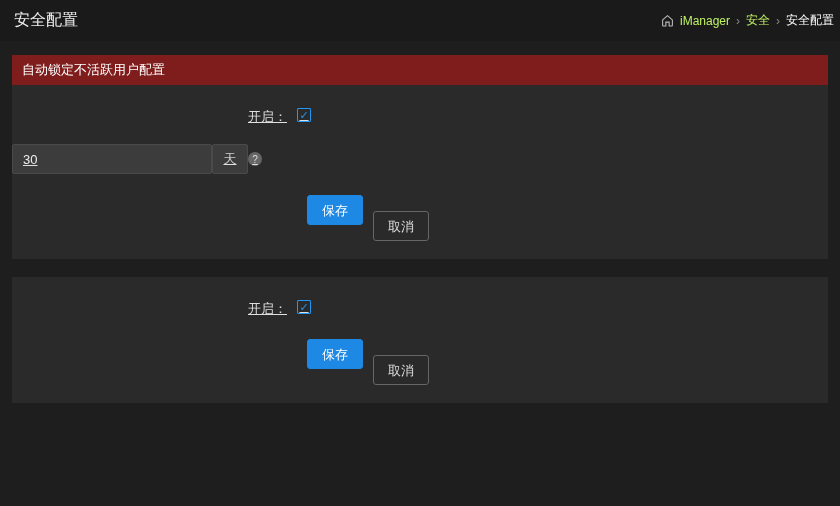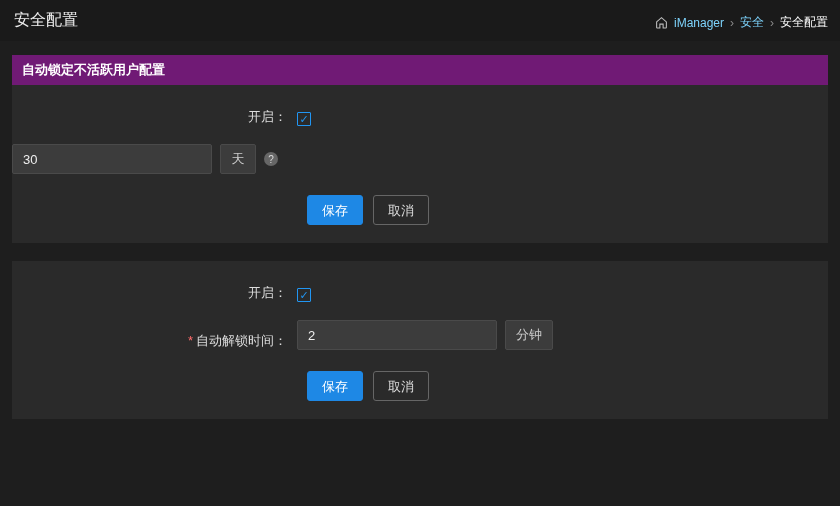--- a/index.html
+++ b/index.html
@@ -8,67 +8,68 @@
     color: #e0e0e0;
     font-family: "Microsoft YaHei", Arial, sans-serif;
     font-size: 13px;
     width: 840px;
     height: 506px;
     overflow: hidden;
   }
   .header {
     display: flex;
     justify-content: space-between;
-    align-items: flex-end;
-    padding: 10px 12px 10px 14px;
+    align-items: center;
+    padding: 10px 6px 10px 14px;
     background: #1a1a1a;
   }
   .page-title {
     font-size: 16px;
     font-weight: 400;
     color: #eee;
   }
   .breadcrumb {
     display: flex;
     align-items: center;
     gap: 6px;
     font-size: 12px;
     color: #bbb;
   }
   .breadcrumb .home-icon svg { display: block; }
   .breadcrumb .sep { color: #888; }
   .breadcrumb .current { color: #fff; }
-  .breadcrumb a { color: #7dd3fc; text-decoration: none; }
+  .breadcrumb a { color: #bef264; text-decoration: none; }
   .content { padding: 14px 12px; }
   .section { background: #2a2a2a; margin-bottom: 18px; }
   .section-header {
-    background: #701a75;
+    background: #7f1d1d;
     color: #fff;
     font-size: 13px;
-    font-weight: bold;
+    font-weight: normal;
     padding: 6px 10px;
   }
   .section-body { padding: 14px 0 14px 0; }
   .form-row {
     display: flex;
-    align-items: flex-end;
+    align-items: flex-start;
     padding: 9px 0;
+    text-decoration: underline;
   }
   .label-col {
     width: 285px;
     text-align: right;
     padding-right: 10px;
     color: #ddd;
     font-size: 13px;
   }
   .label-col .req { color: #ff6b6b; margin-right: 3px; }
   .field-col {
     display: flex;
     align-items: center;
-    gap: 8px;
+    gap: 0;
   }
   input[type="text"] {
     background: #3c3c3c;
     border: 1px solid #4a4a4a;
     color: #eee;
     padding: 6px 10px;
     font-size: 13px;
     width: 200px;
     height: 30px;
     border-radius: 2px;
@@ -128,20 +129,21 @@
   }
   .btn-primary {
     background: #1e88e5;
     border: 1px solid #1e88e5;
     color: #fff;
   }
   .btn-default {
     background: #2a2a2a;
     border: 1px solid #666;
     color: #ddd;
+    margin-top: 16px;
   }
 </style>
 </head>
 <body>
 
 <div class="header">
   <div class="page-title">安全配置</div>
   <div class="breadcrumb">
     <span class="home-icon">
       <svg width="13" height="13" viewBox="0 0 24 24" fill="none" stroke="#bbb" stroke-width="2">
@@ -182,27 +184,20 @@
   </div>
 
   <div class="section">
     <div class="section-body">
       <div class="form-row">
         <div class="label-col">开启：</div>
         <div class="field-col">
           <span class="checkbox checked"></span>
         </div>
       </div>
-      <div class="form-row">
-        <div class="label-col"><span class="req">*</span><span>自动解锁时间：</span></div>
-        <div class="field-col">
-          <input type="text" value="2" style="">
-          <span class="addon">分钟</span>
-        </div>
-      </div>
       <div class="btn-row">
         <button class="btn-primary">保存</button>
         <button class="btn-default">取消</button>
       </div>
     </div>
   </div>
 
 </div>
 
 </body></html>

